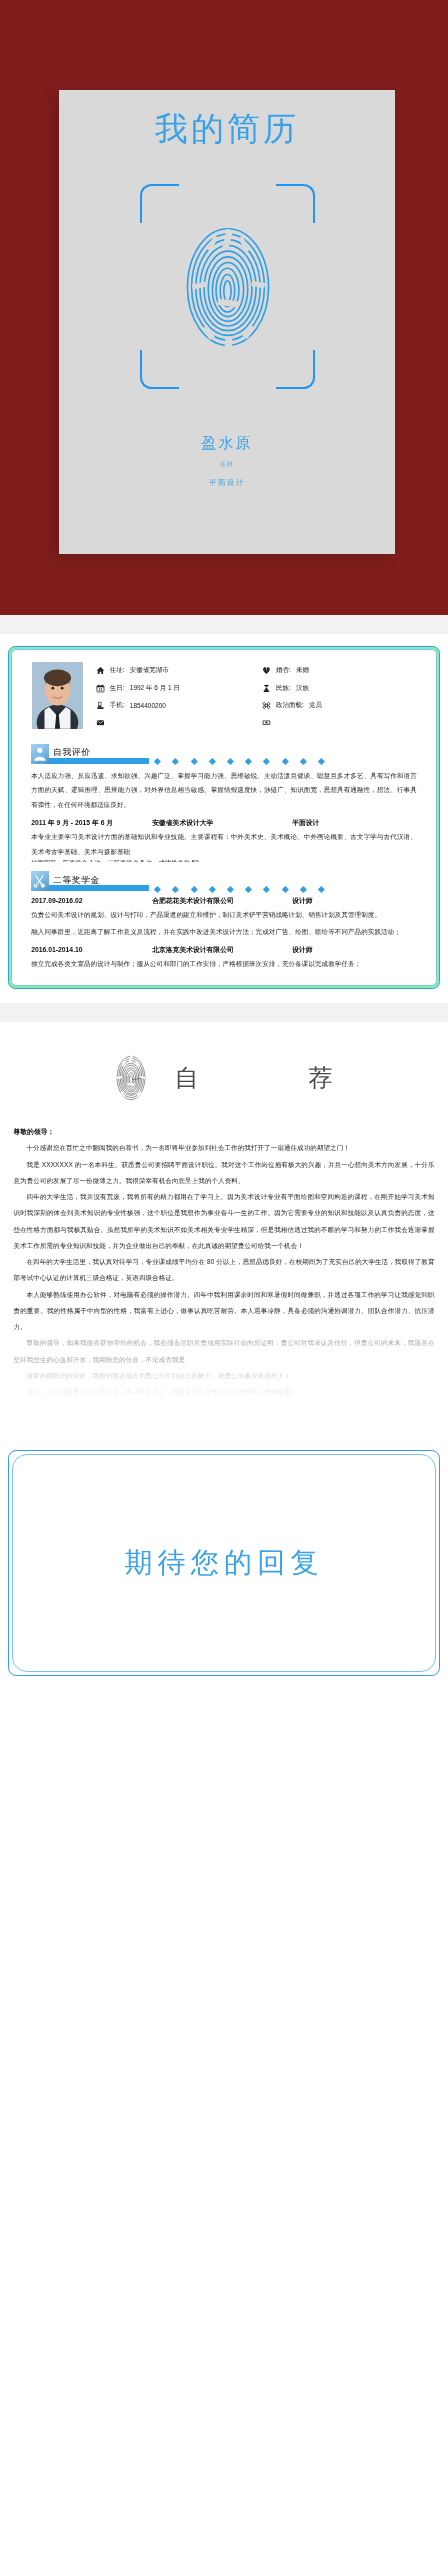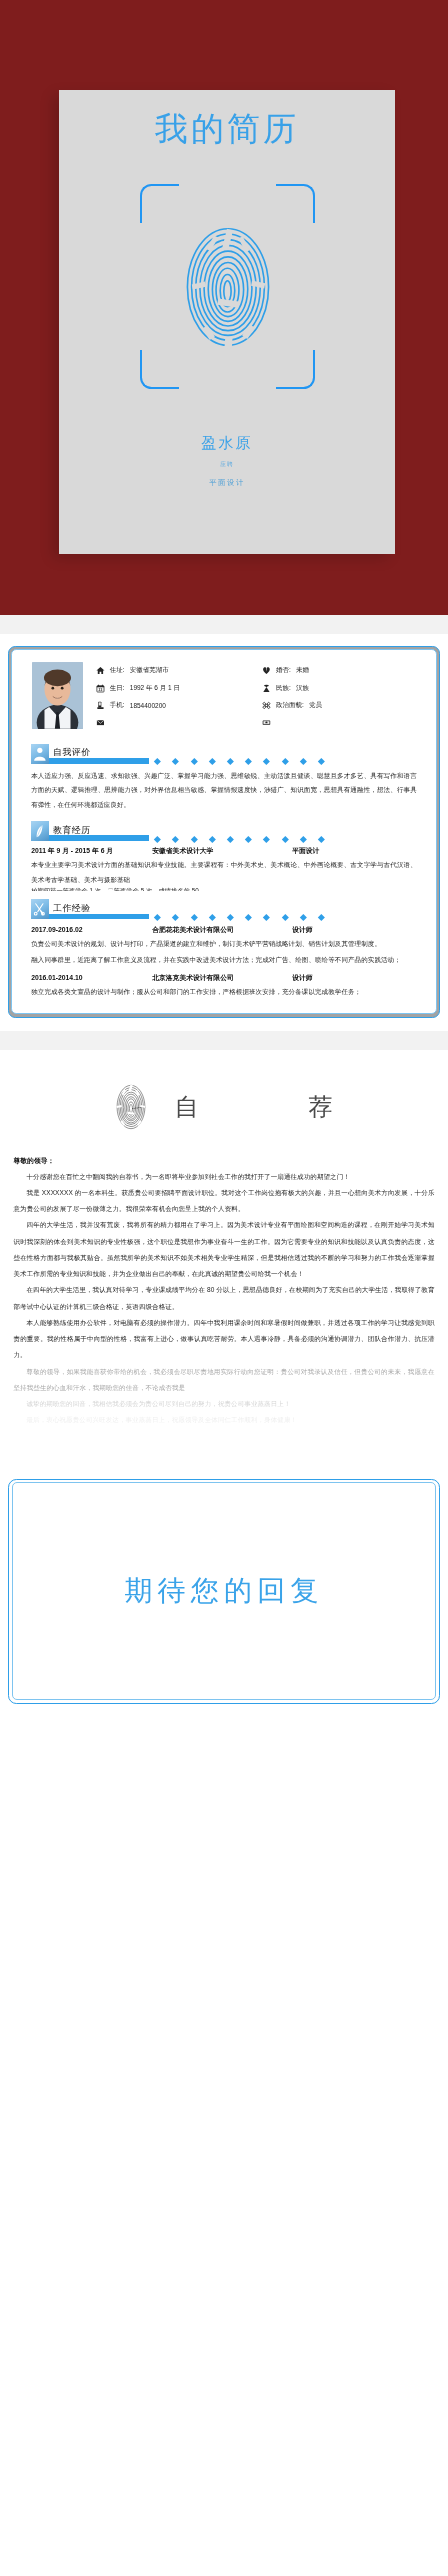--- a/index.html
+++ b/index.html
@@ -100,21 +100,21 @@
     background: #ffffff;
     padding: 11.5px 0 13.5px 0;
     position: relative;
   }
   .frame-box {
     margin: 0 8.3px;
     border: 1px solid #2f9fe8;
     border-radius: 7.3px;
     padding: 2.1px;
     position: relative;
-    background: #a3a3a3;
+    background: #86efac;
   }
   .frame-inner {
     border: 1px solid #7ec4f0;
     border-radius: 5.2px;
     padding: 8.3px 11.5px 12.5px 11.5px;
     background: #fff;
     min-height: 31px;
   }
 
   
@@ -285,21 +285,21 @@
     padding: 15.6px 0 21px 0;
   }
   .closing-frame {
     margin: 0 8.3px;
     border: 1px solid #2f9fe8;
     border-radius: 8.3px;
     padding: 2.6px;
   }
   .closing-inner {
     border: 1px solid #7ec4f0;
-    border-radius: 5px;
+    border-radius: 15px;
     height: 218px;
     display: flex;
     align-items: center;
     justify-content: center;
   }
   .closing-text {
     font-size: 28px;
     letter-spacing: 5.2px;
     color: #3aa3e9;
     font-weight: 400;
@@ -497,42 +497,20 @@
               <i class="dia"></i>
             <i class="dia"></i>
               <i class="dia"></i>
               <i class="dia"></i>
               <i class="dia"></i>
               <i class="dia"></i>
           </div>
         </div>
         <p class="para">本人适应力强、反应迅速、求知欲强、兴趣广泛、掌握学习能力强、思维敏锐、主动活泼且健谈、聪慧且多才多艺、具有写作和语言方面的天赋、逻辑推理、思辨能力强，对外界信息相当敏感、掌握情报速度快，涉猎广、知识面宽，思想具有通融性，想法、行事具有弹性，在任何环境都适应良好。</p>
 
-        <div class="sec-head">
-          <div class="sec-badge">
-            <svg viewBox="0 0 34 38" width="17.7" height="20">
-                <path d="M22 8 C22 22 16 30 11 31 C10 22 14 12 22 8 Z" fill="#ffffff"></path>
-                <path d="M21 9 C17 17 14 25 12 30" stroke="#8cc3e8" stroke-width="1" fill="none"></path>
-              </svg>
-          </div>
-          <div class="sec-title">教育经历</div>
-          <div class="sec-bar"></div>
-          <div class="sec-dots">
-            <i class="dia"></i>
-              <i class="dia"></i>
-              <i class="dia"></i>
-              <i class="dia"></i>
-              <i class="dia"></i>
-            <i class="dia"></i>
-              <i class="dia"></i>
-              <i class="dia"></i>
-              <i class="dia"></i>
-              <i class="dia"></i>
-          </div>
-        </div>
 
         <div class="entry-head">
           <span class="c1">2011 年 9 月 - 2015 年 6 月</span>
           <span class="c2">安徽省美术设计大学</span>
           <span class="c3">平面设计</span>
         </div>
         <p class="para">本专业主要学习美术设计方面的基础知识和专业技能。主要课程有：中外美术史、美术概论、中外画论概要、古文字学与古代汉语、美术考古学基础、美术与摄影基础</p>
         <div class="clip-line">校期间获一等奖学金 1 次、二等奖学金 5 次、成绩排名前 50</div>
 
         <div class="sec-head">
@@ -540,21 +518,21 @@
             <svg viewBox="0 0 34 38" width="17.7" height="20">
               <g stroke="#ffffff" stroke-width="2" fill="none" stroke-linecap="round">
                 <path d="M9 9 L21 26"></path>
                   <path d="M23 9 L13 24"></path>
                 <circle cx="9" cy="28" r="2.6"></circle>
                   <circle cx="23" cy="28" r="2.6"></circle>
               </g>
               <path d="M20 22 L25 29 L22 31 L18 24 Z" fill="#ffffff"></path>
             </svg>
           </div>
-          <div class="sec-title">工作经验</div>
+          <div class="sec-title">二等奖学金</div>
           <div class="sec-bar"></div>
           <div class="sec-dots">
             <i class="dia"></i>
               <i class="dia"></i>
               <i class="dia"></i>
               <i class="dia"></i>
               <i class="dia"></i>
             <i class="dia"></i>
               <i class="dia"></i>
               <i class="dia"></i>

